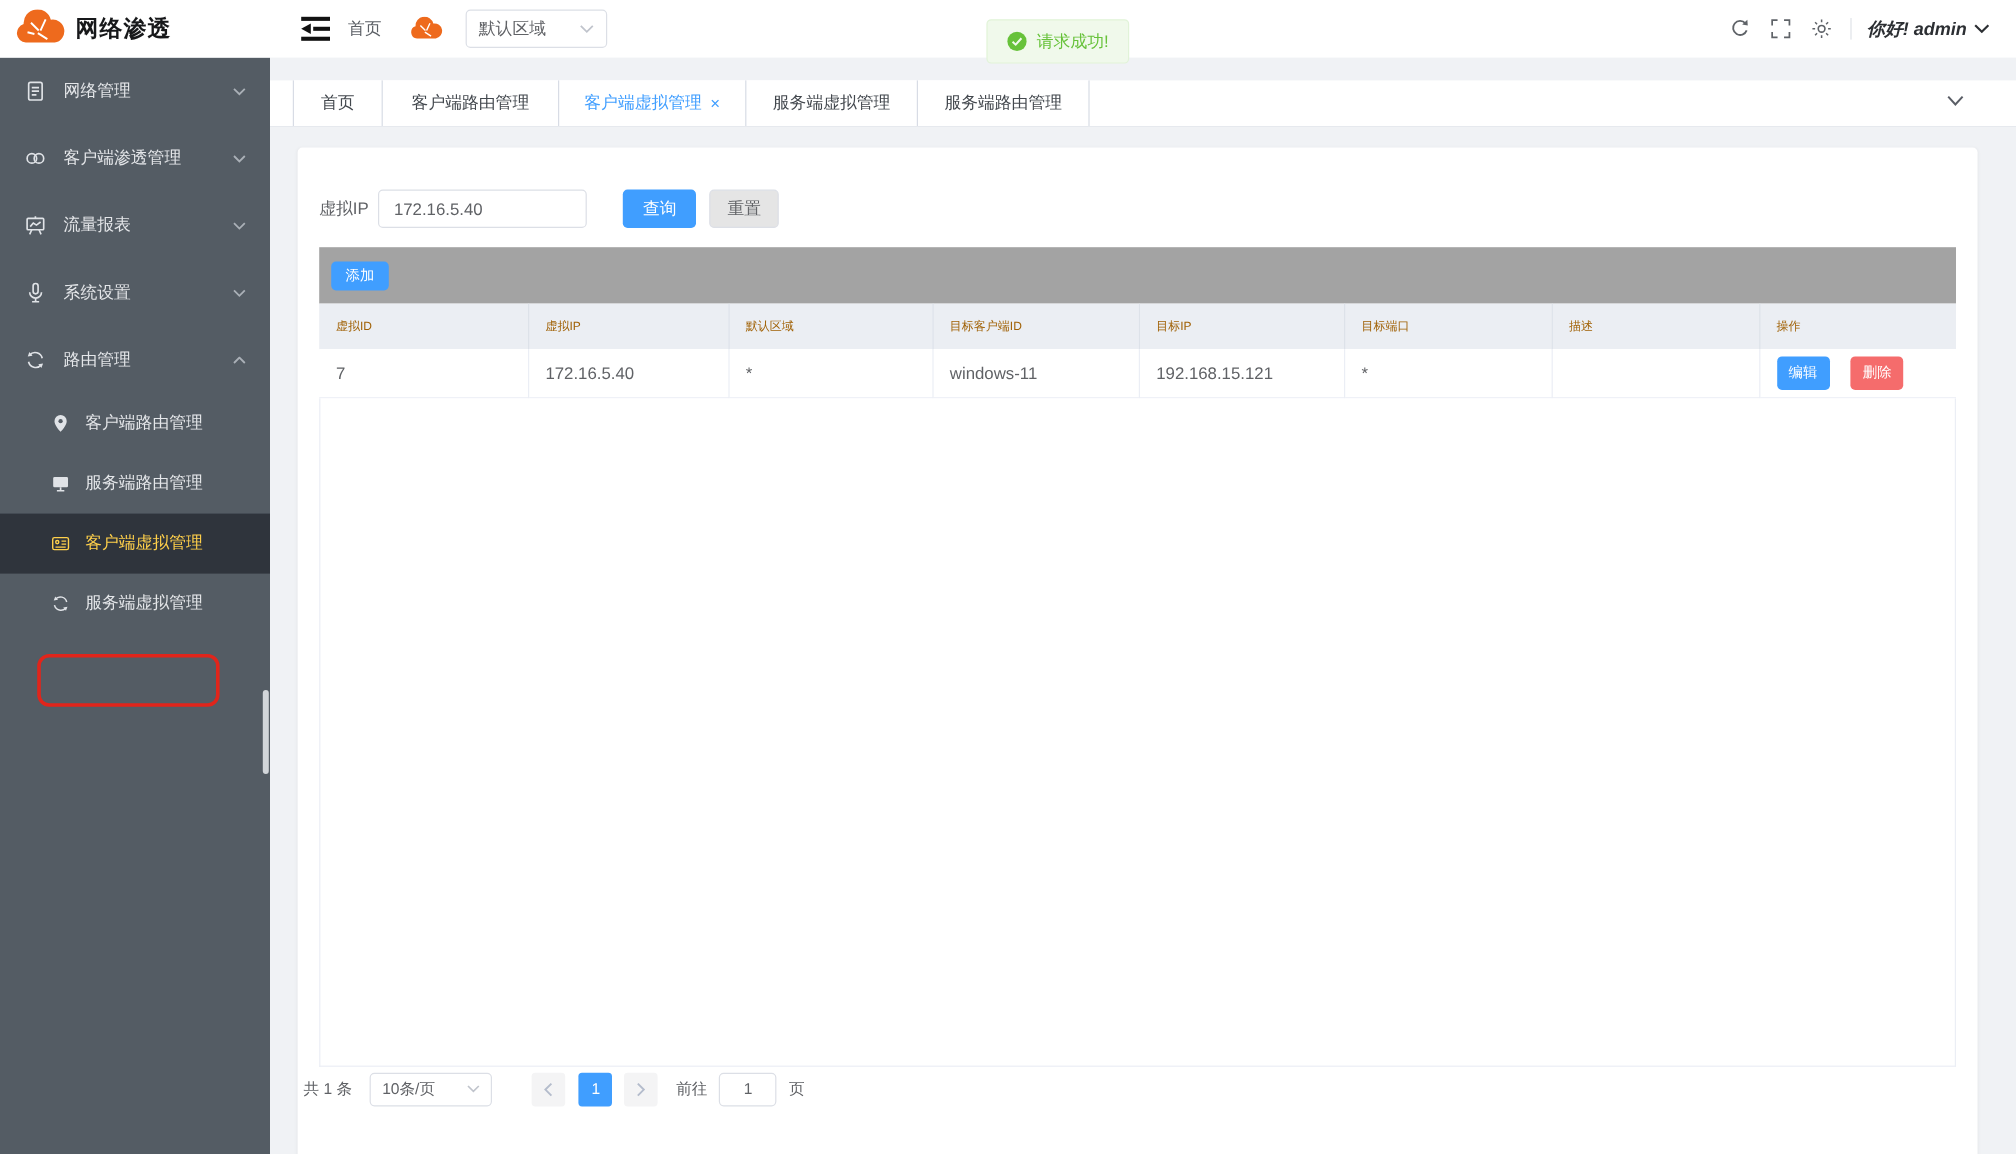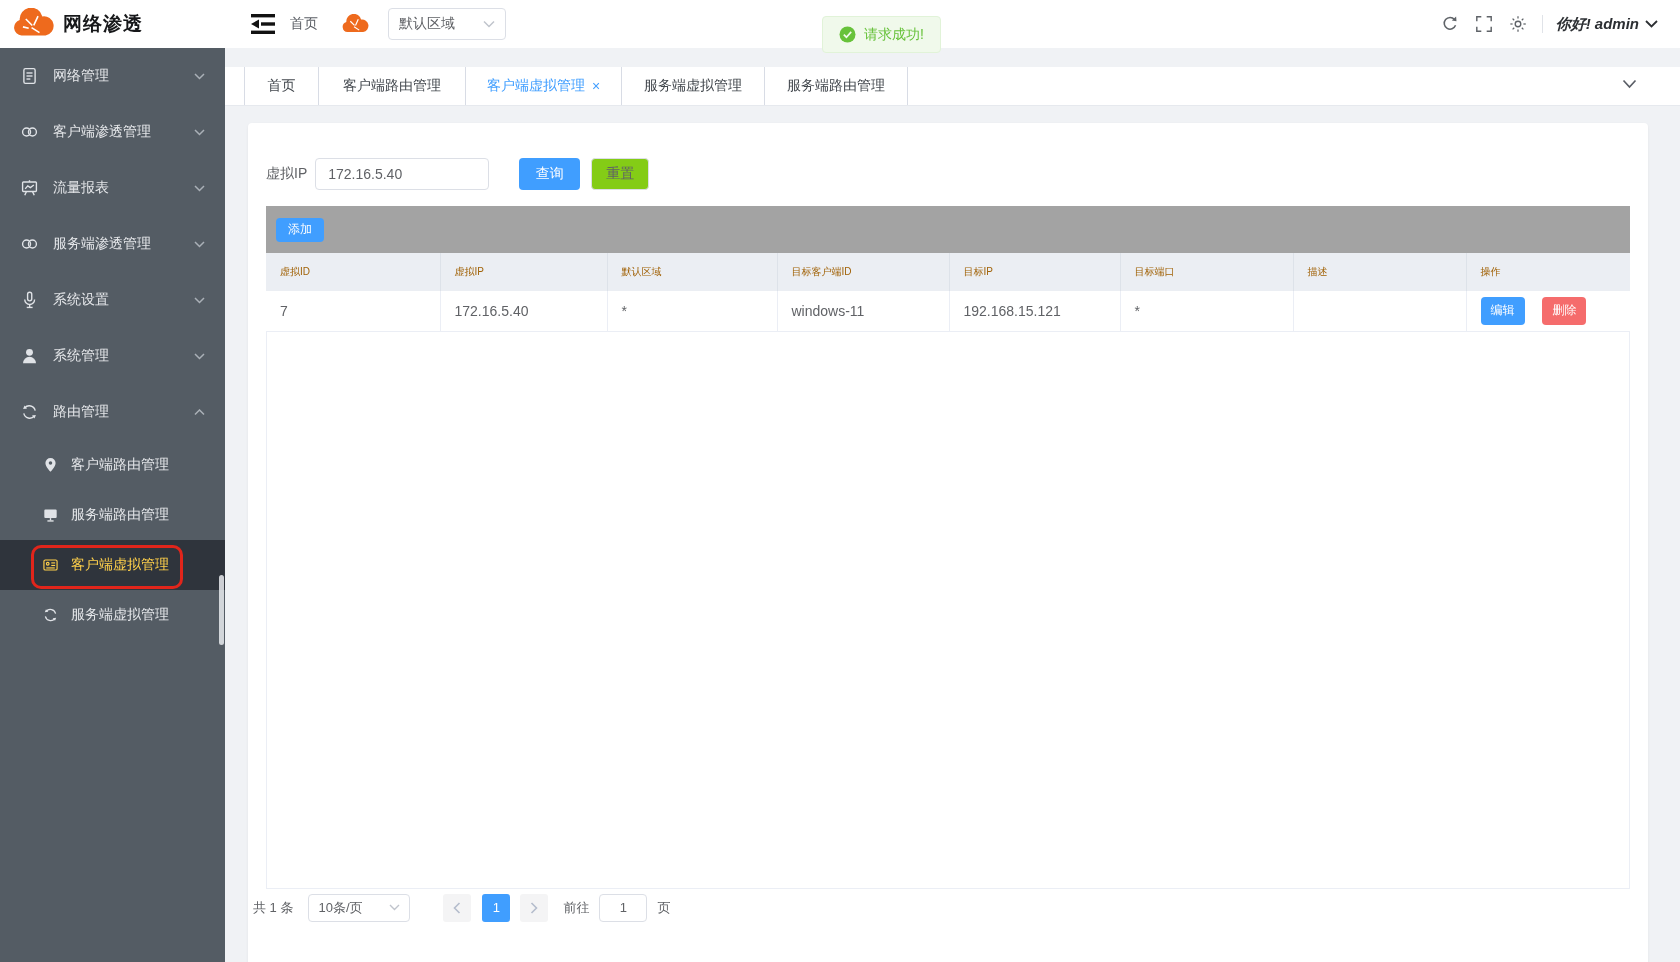--- a/index.html
+++ b/index.html
@@ -53,21 +53,21 @@
   .tab-close { font-size:14px; margin-left:7px; color:#409eff; line-height:1; }
   .tabbar-chevron { position:absolute; right:43px; top:12px; width:15px; height:10px; color:#5a5e66; cursor:pointer; }
 
   
   .card { margin:17px 32px 0 23px; height:913px; background:#fff; border-radius:4px; box-shadow:0 1px 3px rgba(0,0,0,.06); padding:0 18px; position:relative; }
   .search-row { padding-top:35px; display:flex; align-items:center; }
   .search-label { font-size:14px; color:#606266; margin-right:8px; }
   .search-input { width:174px; height:32px; border:1px solid #dcdfe6; border-radius:4px; padding:0 12px; font-size:14px; color:#606266; outline:none; font-family:inherit; }
   .btn { border:none; border-radius:4px; font-size:14px; cursor:pointer; font-family:inherit; }
   .btn-query { margin-left:30px; width:61px; height:32px; background:#409eff; color:#fff; }
-  .btn-reset { margin-left:11px; width:58px; height:32px; background:#84cc16; color:#606266; border:1px solid #dcdfe6; }
+  .btn-reset { margin-left:11px; width:58px; height:32px; background:#e5e5e5; color:#606266; border:1px solid #dcdfe6; }
 
   .table-wrap { margin-top:16px; }
   .toolbar { height:47px; background:#a3a3a3; display:flex; align-items:center; padding-left:10px; }
   .btn-add { height:24px; padding:0 12px; background:#409eff; color:#fff; font-size:12px; border-radius:4px; }
   table { width:100%; border-collapse:collapse; table-layout:fixed; }
   th { height:38px; background:#ebeef3; font-weight:normal; font-size:10px; color:#a16207; text-align:left; padding-left:14px; border-right:1px solid #dde2e9; }
   th:last-child { border-right:none; }
   td { height:40px; font-size:14px; color:#606266; padding-left:14px; border-bottom:1px solid #ebeef5; border-right:1px solid #ebeef5; background:#fff; }
   td:last-child { border-right:none; }
   .btn-edit { width:44px; height:28px; background:#409eff; color:#fff; font-size:12px; }
@@ -196,49 +196,27 @@
           </g>
         </svg>
       <span class="m-label">流量报表</span>
       <svg class="m-chevron" viewBox="0 0 11 7">
           <polyline points="1,1 5.5,5.5 10,1" fill="none" stroke="currentColor" stroke-width="1.5"></polyline>
         </svg>
     </div>
     <div class="menu-item">
       <svg class="m-icon" viewBox="0 0 22 22">
           <g fill="none" stroke="currentColor" stroke-width="1.6">
-            <circle cx="7.6" cy="11" r="4.6"></circle>
-            <circle cx="14.4" cy="11" r="4.6"></circle>
-          </g>
-        </svg>
-      <span class="m-label">服务端渗透管理</span>
-      <svg class="m-chevron" viewBox="0 0 11 7">
-          <polyline points="1,1 5.5,5.5 10,1" fill="none" stroke="currentColor" stroke-width="1.5"></polyline>
-        </svg>
-    </div>
-    <div class="menu-item">
-      <svg class="m-icon" viewBox="0 0 22 22">
-          <g fill="none" stroke="currentColor" stroke-width="1.6">
             <rect x="8.8" y="2" width="4.8" height="10" rx="2.4"></rect>
             <path d="M5.5 10.5 a5.7 5.7 0 0 0 11.4 0"></path>
             <line x1="11.2" y1="16.2" x2="11.2" y2="19.3"></line>
             <line x1="7.8" y1="19.6" x2="14.6" y2="19.6"></line>
           </g>
         </svg>
       <span class="m-label">系统设置</span>
-      <svg class="m-chevron" viewBox="0 0 11 7">
-          <polyline points="1,1 5.5,5.5 10,1" fill="none" stroke="currentColor" stroke-width="1.5"></polyline>
-        </svg>
-    </div>
-    <div class="menu-item">
-      <svg class="m-icon" viewBox="0 0 22 22">
-          <circle cx="11" cy="6.8" r="4" fill="currentColor"></circle>
-          <path d="M3.5 19.5 a7.5 7.5 0 0 1 15 0 z" fill="currentColor"></path>
-        </svg>
-      <span class="m-label">系统管理</span>
       <svg class="m-chevron" viewBox="0 0 11 7">
           <polyline points="1,1 5.5,5.5 10,1" fill="none" stroke="currentColor" stroke-width="1.5"></polyline>
         </svg>
     </div>
     <div class="menu-item">
       <svg class="m-icon" viewBox="0 0 22 22">
           <g fill="none" stroke="currentColor" stroke-width="1.6">
             <path d="M17.6 9.3 a7 7 0 0 0 -12.2-3"></path>
             <path d="M4.4 12.7 a7 7 0 0 0 12.2 3"></path>
           </g>

